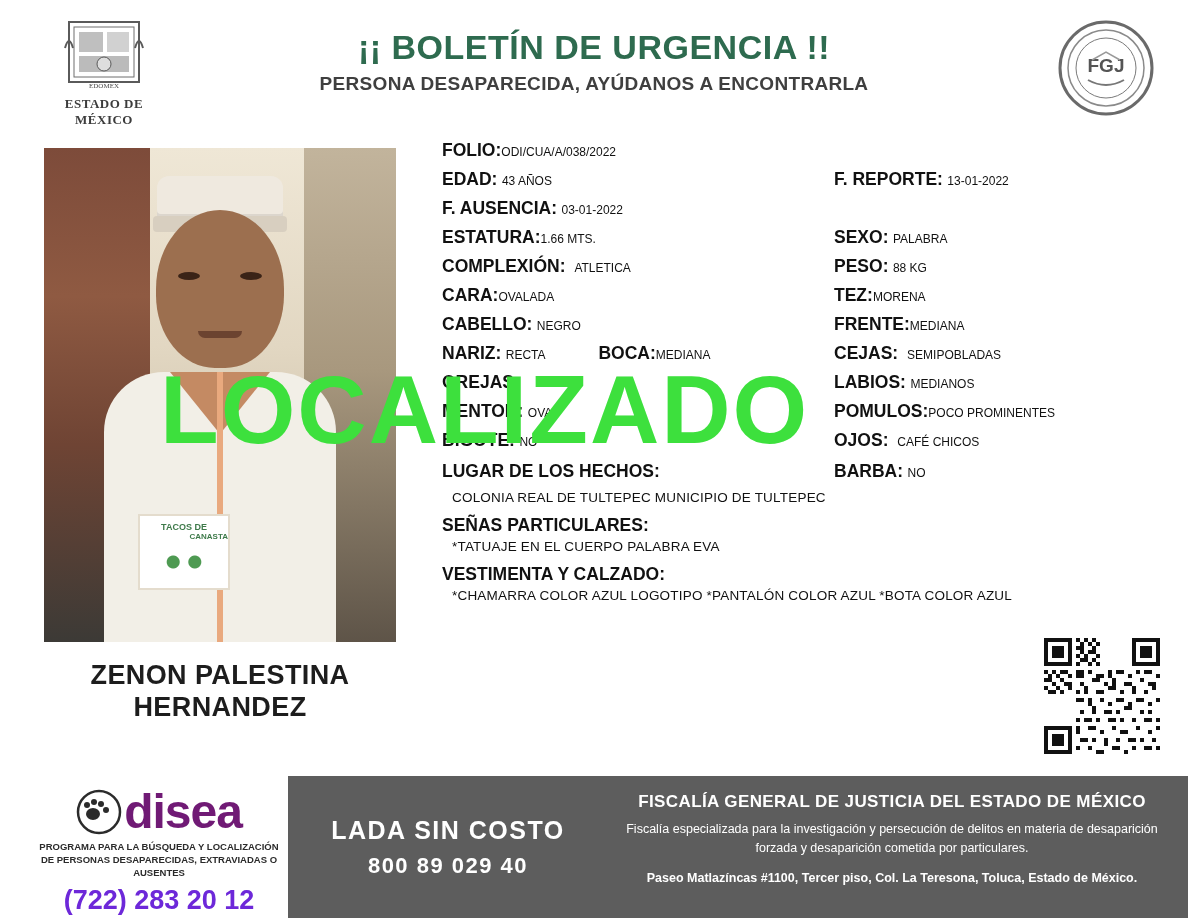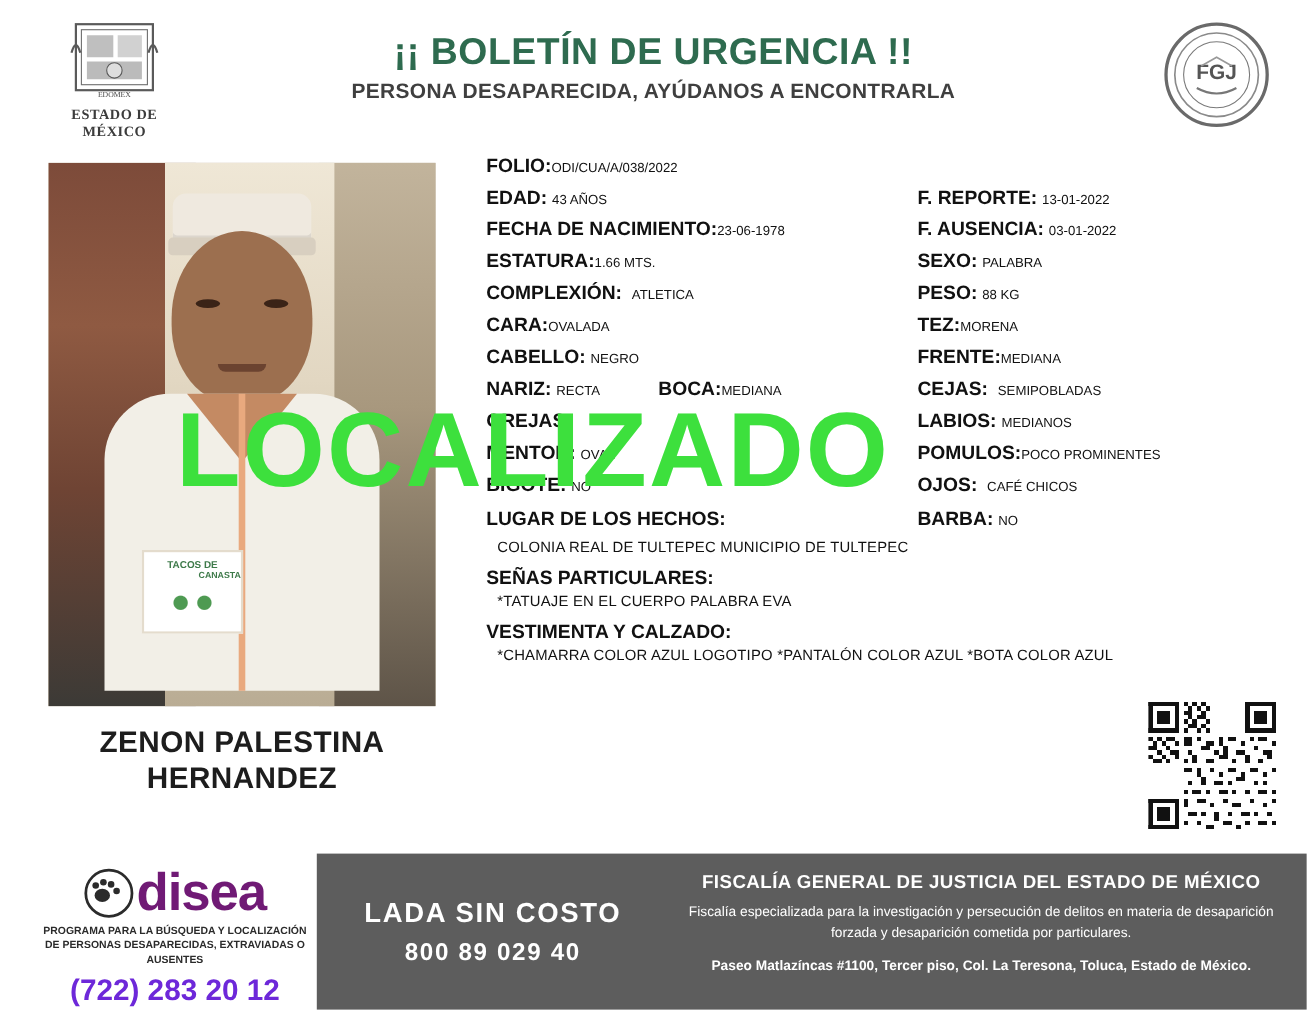--- a/index.html
+++ b/index.html
@@ -56,22 +56,22 @@
   }
   .ph-face {
     position:absolute; left:50%; top:62px; transform:translateX(-50%);
     width:128px; height:158px; background:#9c6f4f; border-radius: 50% 50% 46% 46%;
   }
   .ph-eye { position:absolute; top:62px; width:22px; height:8px; background:#3a2317; border-radius:50%; }
   .ph-eye.l { left:22px; } .ph-eye.r { right:22px; }
   .ph-mouth{ position:absolute; bottom:30px; left:50%; transform:translateX(-50%);
     width:44px; height:7px; background:#6b4330; border-radius: 0 0 12px 12px; }
   .ph-body {
-    position:absolute; left:50%; bottom:14px; transform:translateX(-50%);
-    width:250px; height:270px; background:#f2efe7; border-radius: 60px 60px 0 0;
+    position:absolute; left:50%; bottom:0; transform:translateX(-50%);
+    width:232px; height:270px; background:#f2efe7; border-radius: 60px 60px 0 0;
   }
   .ph-collar{
     position:absolute; left:50%; top:0; transform:translateX(-50%);
     width:0; height:0; border-left:50px solid transparent; border-right:50px solid transparent;
     border-top:62px solid #c48a63;
   }
   .ph-stripe{ position:absolute; left:50%; top:0; transform:translateX(-50%);
     width:6px; height:270px; background:#e9a97e; }
   .ph-pocket{
     position:absolute; left:34px; bottom:52px; width:92px; height:76px;
@@ -196,21 +196,20 @@
         <span class="lbl">FOLIO:</span><span class="val">ODI/CUA/A/038/2022</span>
       </div>
     </div>
 
     <div class="row">
       <div class="col-l"><span class="lbl">EDAD:</span> <span class="val">43 AÑOS</span></div>
       <div class="col-r"><span class="lbl">F. REPORTE:</span> <span class="val">13-01-2022</span></div>
     </div>
 
     <div class="row">
-      <div class="col-l"><span class="lbl">FECHA DE NACIMIENTO:</span><span class="val">23-06-1978</span></div>
       <div class="col-r"><span class="lbl">F. AUSENCIA:</span> <span class="val">03-01-2022</span></div>
     </div>
 
     <div class="row">
       <div class="col-l"><span class="lbl">ESTATURA:</span><span class="val">1.66 MTS.</span></div>
       <div class="col-r"><span class="lbl">SEXO:</span> <span class="val">PALABRA</span></div>
     </div>
 
     <div class="row">
       <div class="col-l"><span class="lbl">COMPLEXIÓN:</span>&nbsp; <span class="val">ATLETICA</span></div>

